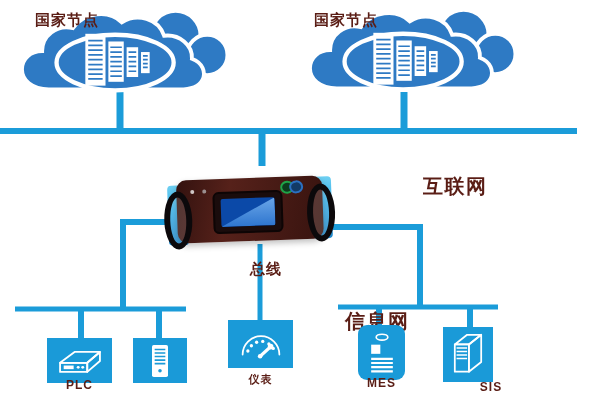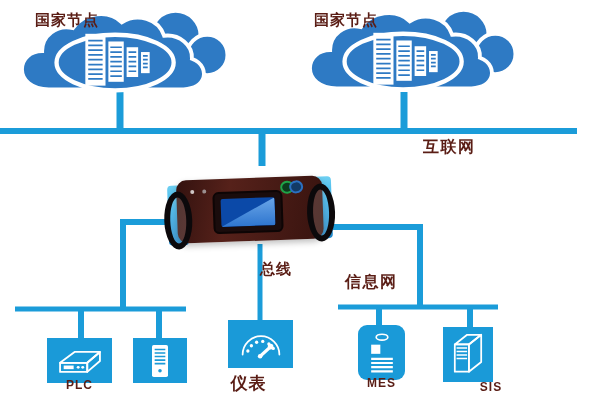--- a/index.html
+++ b/index.html
@@ -6,21 +6,21 @@
     --line-blue:#1b9cd9; --cloud-blue:#2e7ac4; --icon-blue:#1a9ad8;
     --text-maroon:#5a1d15; --device-body:#46201b; --device-cap-blue:#38b0e8;
   }
   html,body{margin:0;padding:0;}
   body{font-family:"Liberation Sans","DejaVu Sans",sans-serif;background:#777;}
   .canvas{position:relative;width:600px;height:400px;background:#fff;overflow:hidden;}
   .abs{position:absolute;}
   svg{display:block;}
   .lbl{position:absolute;color:var(--text-maroon);font-weight:bold;white-space:nowrap;}
   .lbl-cn{font-size:15px;letter-spacing:1px;}
-  .lbl-big{font-size:16px;letter-spacing:1.5px;}
+  .lbl-big{font-size:20px;letter-spacing:1.5px;margin-top:36px;}
   .lbl-dev{font-size:12px;letter-spacing:1px;text-align:center;}
   .connector{stroke:var(--line-blue);fill:none;}
   .cloudsep{fill:var(--cloud-blue);stroke:#fff;stroke-width:4;}
   .ringsep{fill:var(--cloud-blue);stroke:#fff;stroke-width:4.5;}
   .bstripe{stroke:var(--cloud-blue);stroke-width:1.8;fill:none;}
   .iconbox{position:absolute;background:var(--icon-blue);display:flex;align-items:center;justify-content:center;}
   .icon-w{stroke:#fff;fill:none;stroke-width:2;stroke-linejoin:round;stroke-linecap:round;}
   
   .device{position:absolute;left:168px;top:178px;width:164px;height:68px;transform:rotate(-2deg);}
   .dev-cap{position:absolute;width:20px;border-radius:4px;background:linear-gradient(180deg,#6fd0f2,var(--device-cap-blue) 40%,#1f86c9);}
@@ -116,21 +116,21 @@
       </div>
       <div class="dev-logo">
         <span class="ring g"></span>
           <span class="ring b"></span>
       </div>
     </div>
     <div class="dev-handle left"></div>
     <div class="dev-handle right"></div>
   </div>
 
-  <div class="lbl lbl-cn" style="left:260px;top:260px">总线</div>
+  <div class="lbl lbl-cn" style="left:250px;top:260px">总线</div>
 
   <div class="lbl lbl-big" style="left:345px;top:272px">信息网</div>
 
   <div class="iconbox" style="left:47px;top:338px;width:65px;height:45px">
     <svg width="58" height="40" viewBox="0 0 64 44">
       <path class="icon-w" d="M10 24 L26 12 H54 L40 24 Z"></path>
       <path class="icon-w" d="M40 24 L54 12 V22 L40 34 Z"></path>
       <rect class="icon-w" x="10" y="24" width="30" height="10"></rect>
       <rect x="14" y="27" width="11" height="4" fill="#fff" stroke="none"></rect>
       <circle cx="30" cy="29" r="1.6" fill="#fff" stroke="none"></circle>
@@ -156,21 +156,21 @@
         <circle cx="27" cy="22" r="1.9"></circle>
           <circle cx="34" cy="21" r="1.9"></circle>
         <circle cx="41" cy="24" r="1.9"></circle>
           <circle cx="46" cy="29" r="1.9"></circle>
       </g>
       <line x1="31" y1="38" x2="42" y2="28" stroke="#fff" stroke-width="3.5" stroke-linecap="round"></line>
       <circle cx="43" cy="27" r="3.2" fill="#fff"></circle>
       <circle cx="31" cy="38" r="2.6" fill="#fff"></circle>
     </svg>
   </div>
-  <div class="lbl lbl-dev" style="left:216px;top:372px;width:65px;font-size:17px">仪表</div>
+  <div class="lbl lbl-dev" style="left:228px;top:372px;width:65px;font-size:11px">仪表</div>
 
   <div class="iconbox" style="left:358px;top:325px;width:47px;height:55px;border-radius:9px">
     <svg width="40" height="48" viewBox="0 0 48 54">
       <ellipse class="icon-w" stroke-width="2.5" cx="24" cy="8" rx="7" ry="3.5"></ellipse>
       <rect x="11" y="17" width="11" height="11" fill="#fff"></rect>
       <path d="M11 34h26M11 39h26M11 44h26M11 49h26" stroke="#fff" stroke-width="2.6" fill="none"></path>
     </svg>
   </div>
   <div class="lbl lbl-dev" style="left:358px;top:376px;width:47px">MES</div>
 

